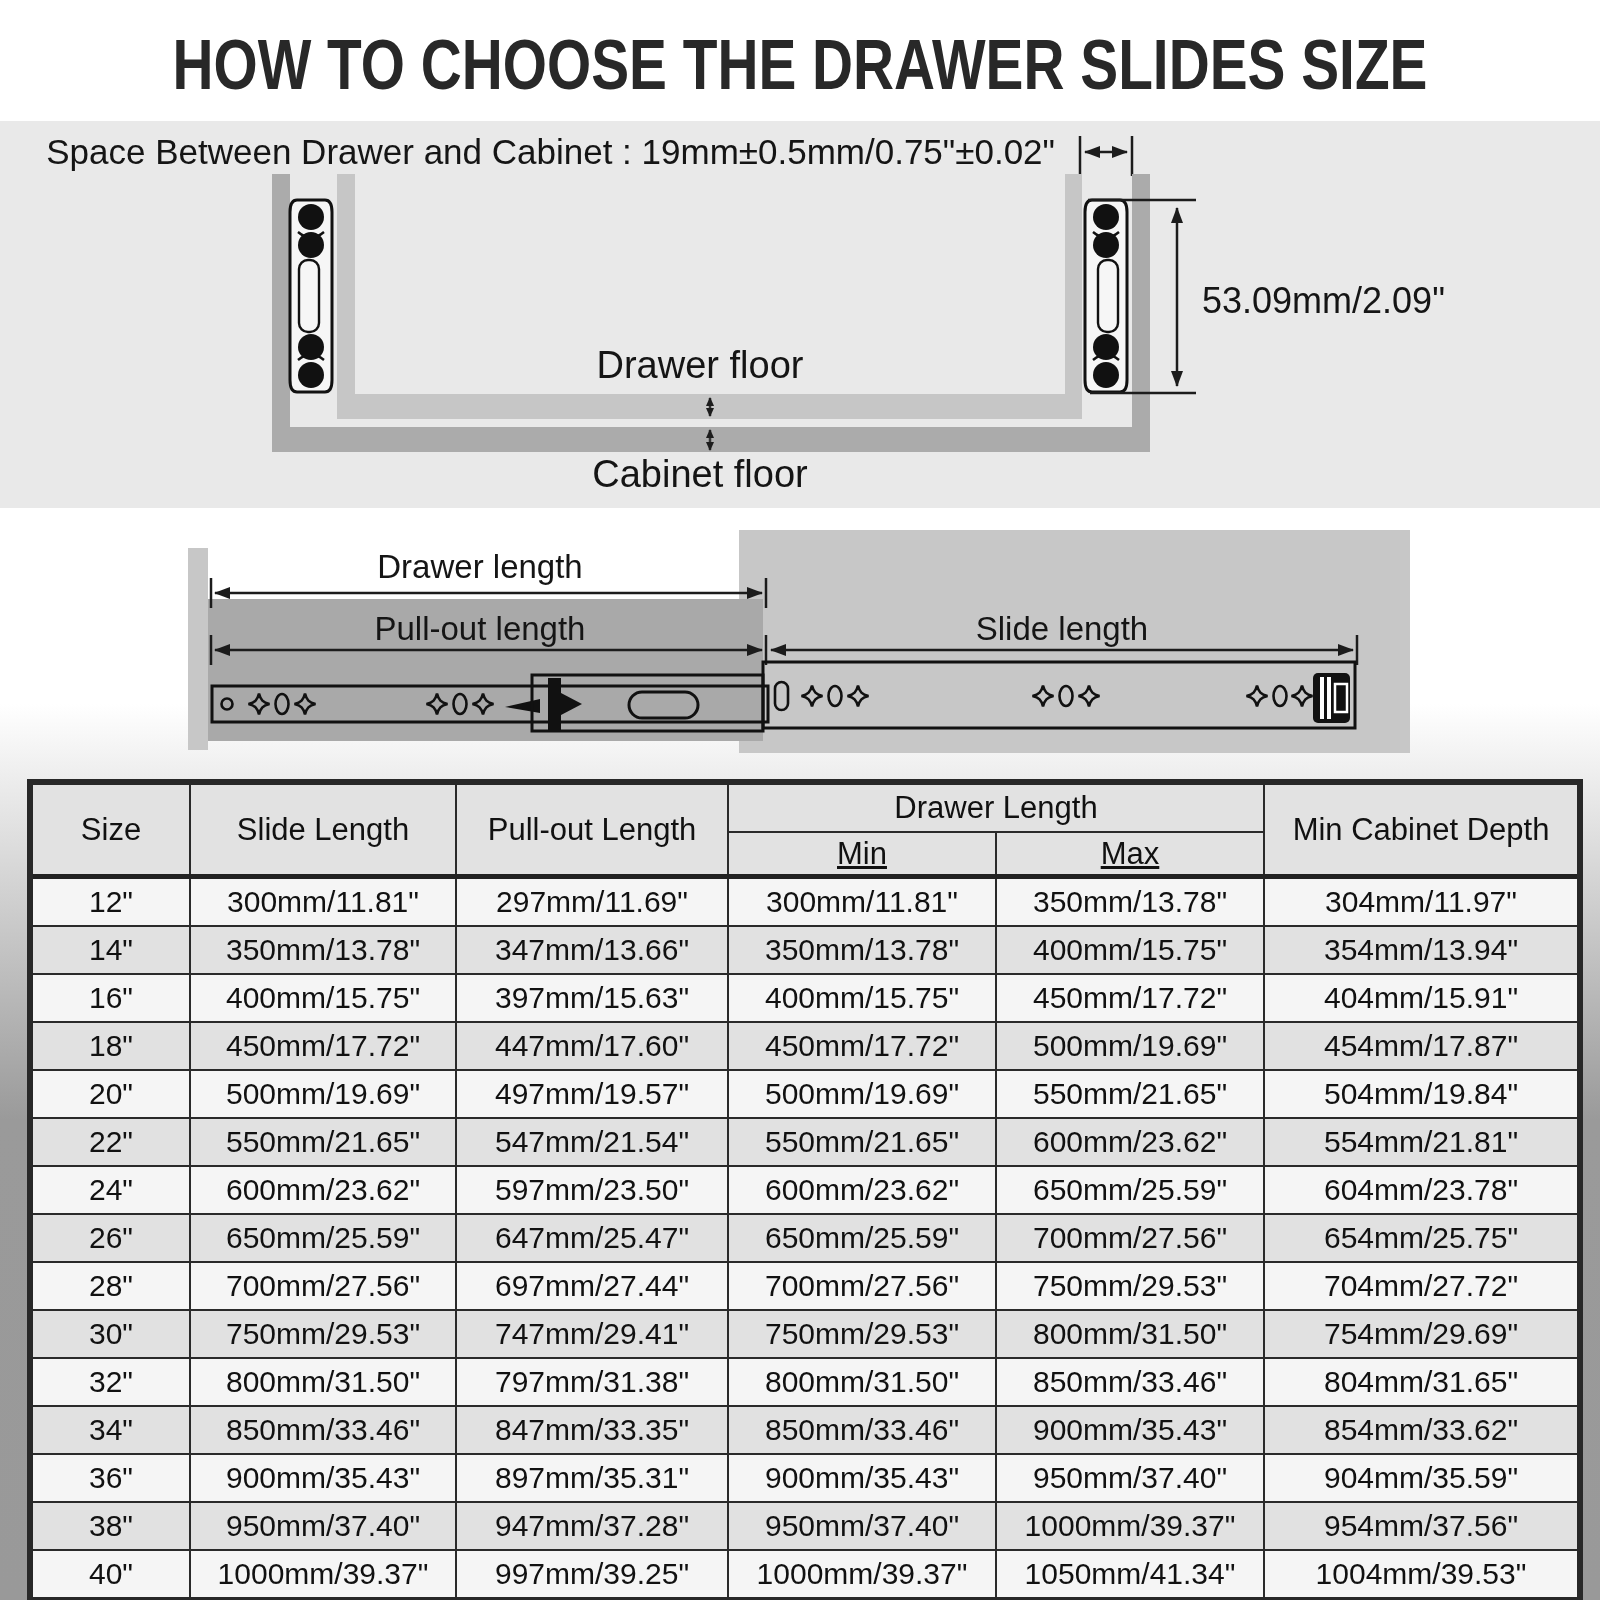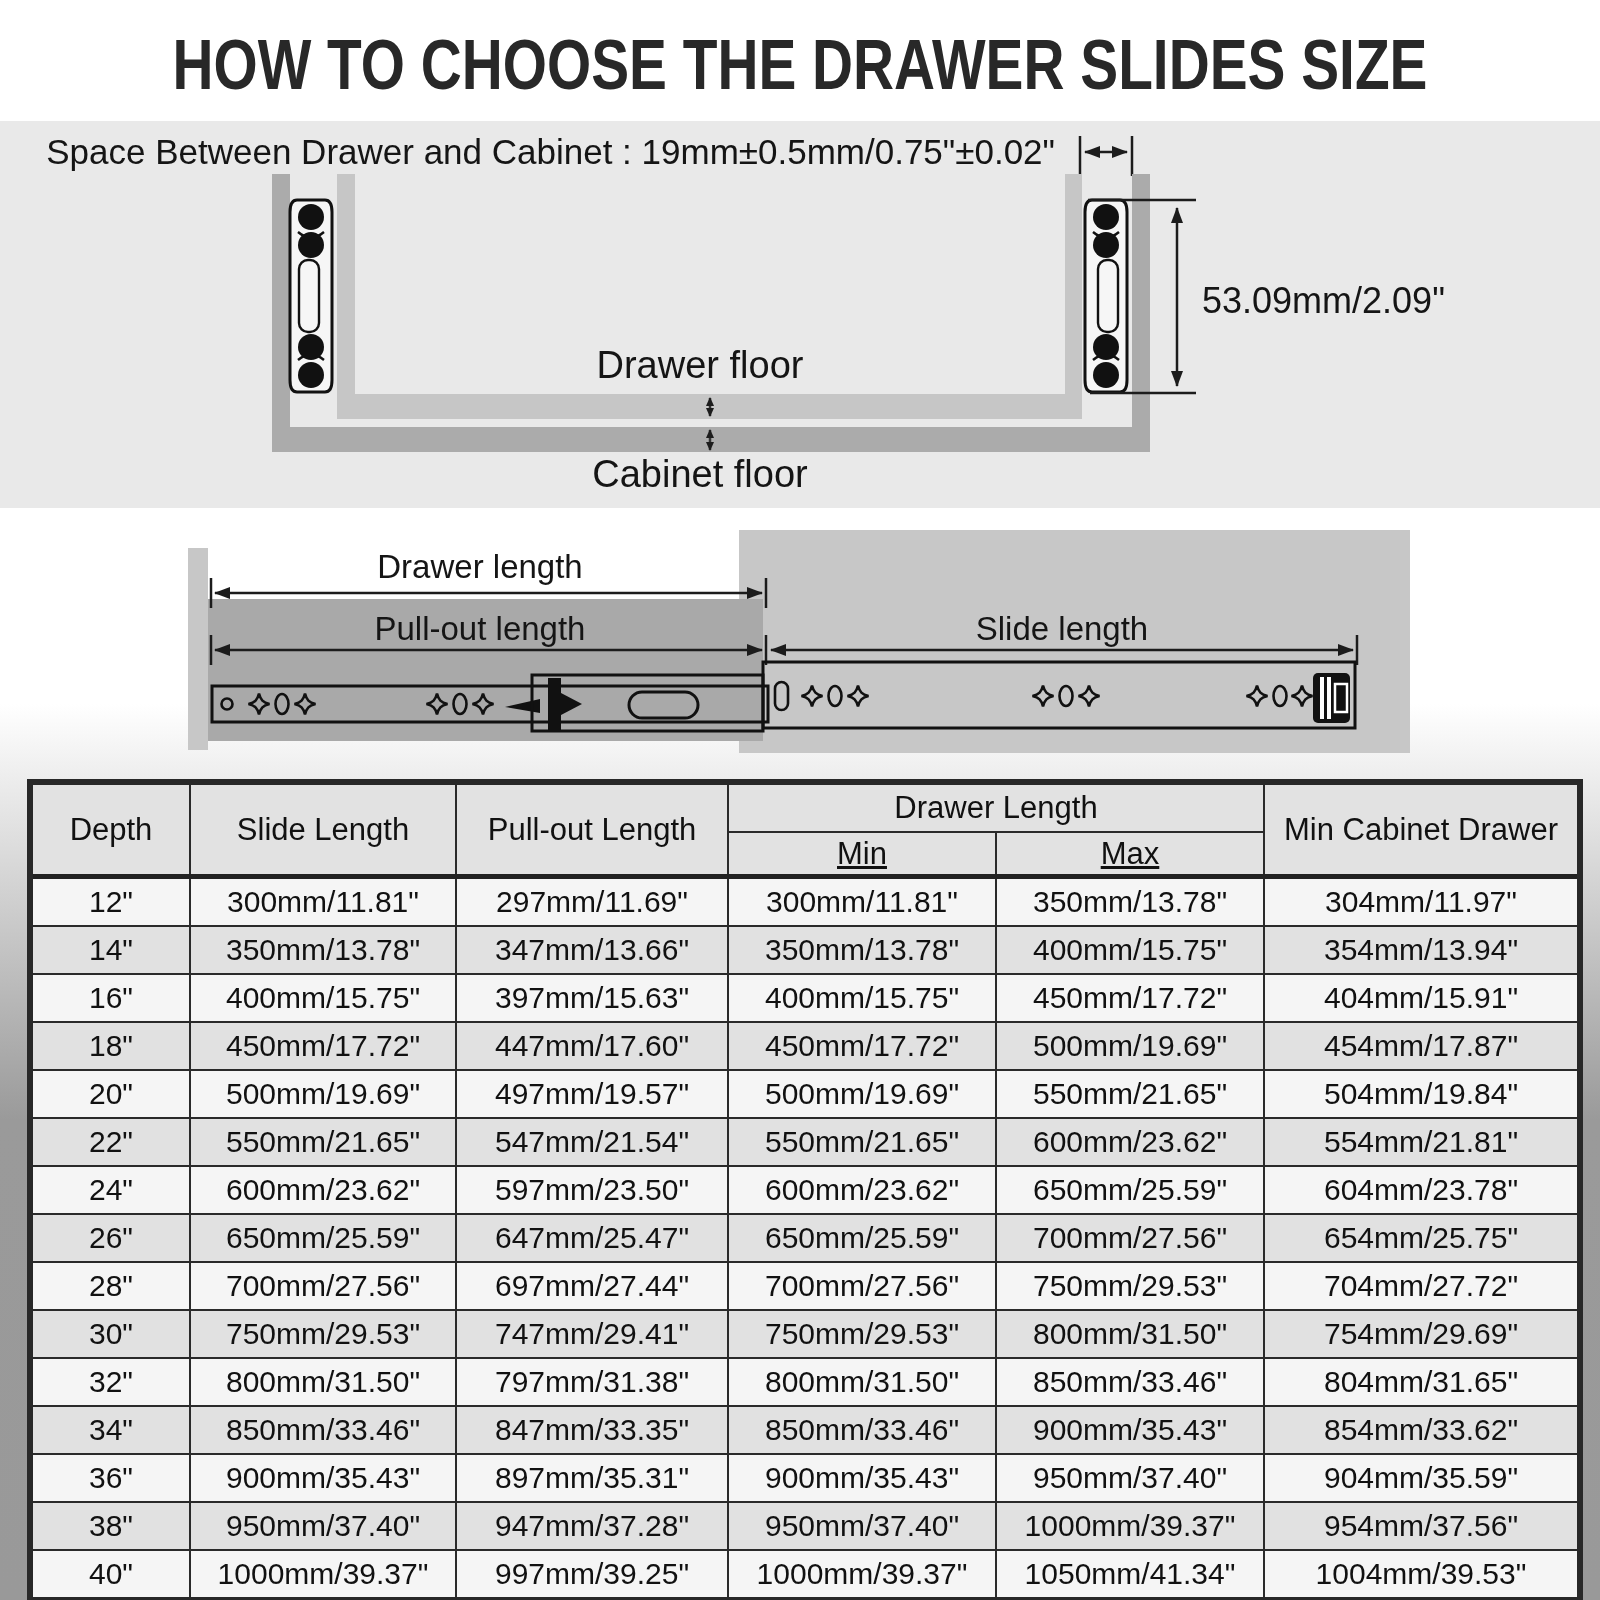--- a/index.html
+++ b/index.html
@@ -167,25 +167,25 @@
       <colgroup>
         <col style="width:160px">
           <col style="width:266px">
           <col style="width:272px">
         <col style="width:268px">
           <col style="width:268px">
           <col style="width:316px">
       </colgroup>
       <thead>
         <tr>
-          <th rowspan="2">Depth</th>
+          <th rowspan="2">Size</th>
           <th rowspan="2">Slide Length</th>
           <th rowspan="2">Pull-out Length</th>
           <th colspan="2" class="span-head">Drawer Length</th>
-          <th rowspan="2">Min Cabinet Drawer</th>
+          <th rowspan="2">Min Cabinet Depth</th>
         </tr>
         <tr>
           <th>Min</th>
           <th>Max</th>
         </tr>
       </thead>
       <tbody>
         <tr>
             <td>12"</td>
             <td>300mm/11.81"</td>

